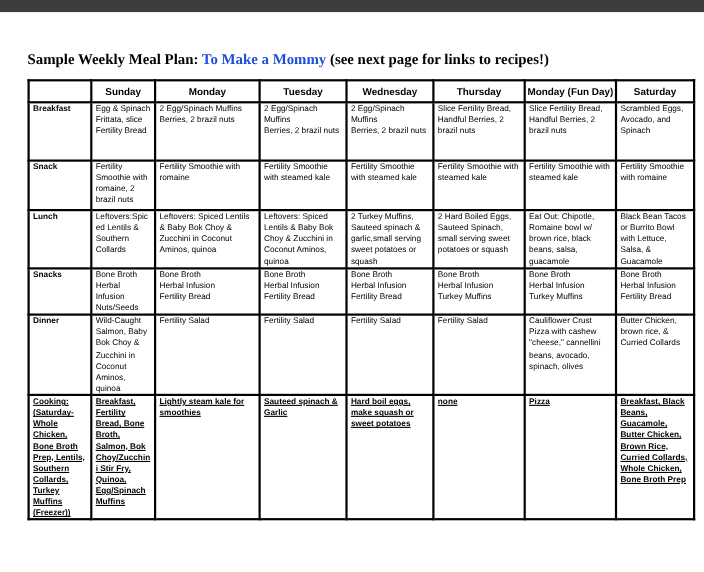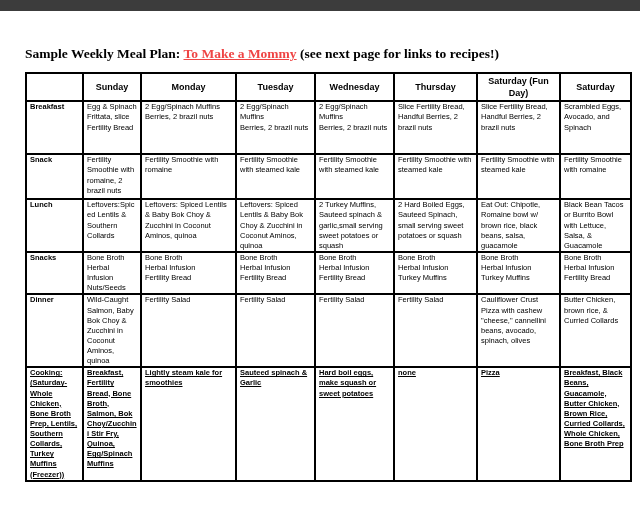--- a/index.html
+++ b/index.html
@@ -6,21 +6,21 @@
   body{
     width:640px;height:520px;background:#ffffff;overflow:hidden;
     font-family:"Liberation Sans",sans-serif;color:#000;
   }
   .topbar{width:640px;height:11px;background:#3c3c3c;}
   .doc{padding:35px 0 0 25px;}
   .title{
     font-family:"Liberation Serif",serif;
     font-weight:bold;font-size:13.5px;color:#000;white-space:nowrap;
   }
-  .title a{color:#ef4444;text-decoration:underline;cursor:pointer;}
+  .title a{color:#1d4ed8;cursor:pointer;}
   table.meal{
     border-collapse:collapse;table-layout:fixed;width:605px;margin-top:10px;
   }
   table.meal col.c-label{width:57px;}
   table.meal col.c-sun{width:58px;}
   table.meal col.c-mon{width:95px;}
   table.meal col.c-tue{width:79px;}
   table.meal col.c-wed{width:79px;}
   table.meal col.c-thu{width:83px;}
   table.meal col.c-fri{width:83px;}
@@ -66,21 +66,21 @@
         <col class="c-sat">
     </colgroup>
     <thead>
       <tr>
         <th></th>
         <th>Sunday</th>
         <th>Monday</th>
         <th>Tuesday</th>
         <th>Wednesday</th>
         <th>Thursday</th>
-        <th>Saturday (Fun Day)</th>
+        <th>Monday (Fun Day)</th>
         <th>Saturday</th>
       </tr>
     </thead>
     <tbody>
       <tr style="height:53px;">
         <td class="rowlabel">Breakfast</td>
         <td>Egg &amp; Spinach Frittata, slice Fertility Bread</td>
         <td>2 Egg/Spinach Muffins
 Berries, 2 brazil nuts</td>
         <td>2 Egg/Spinach Muffins

